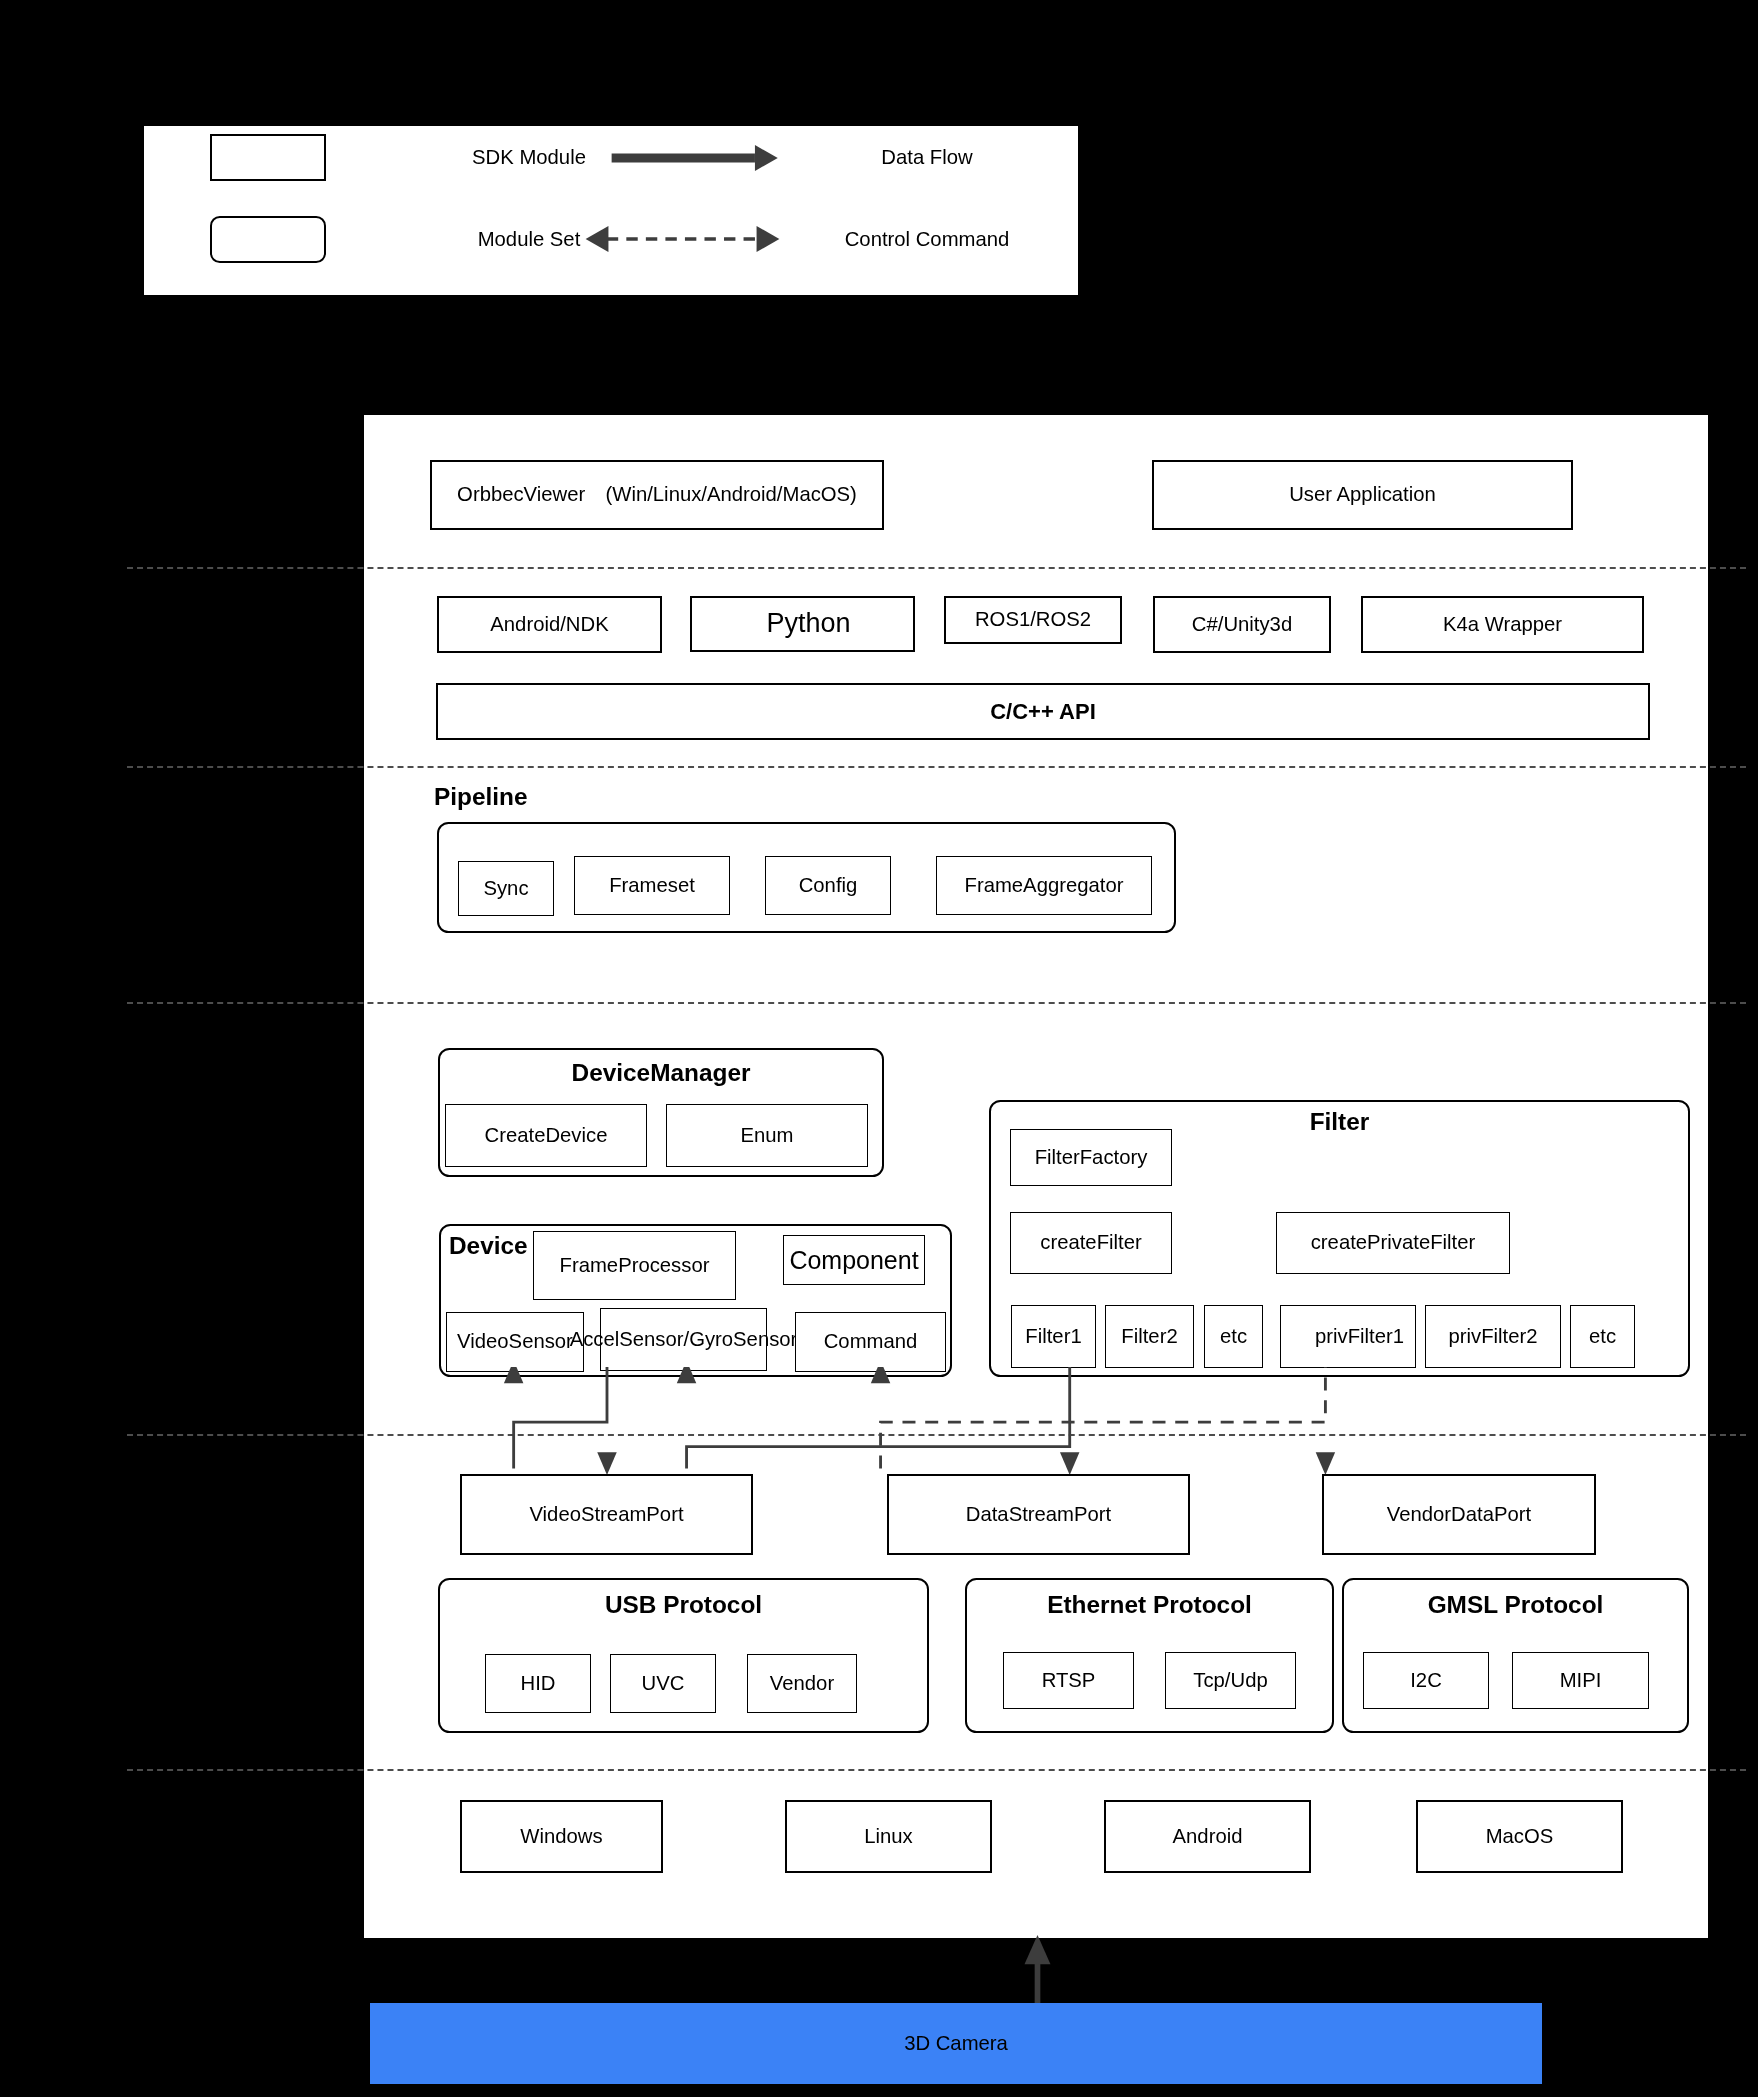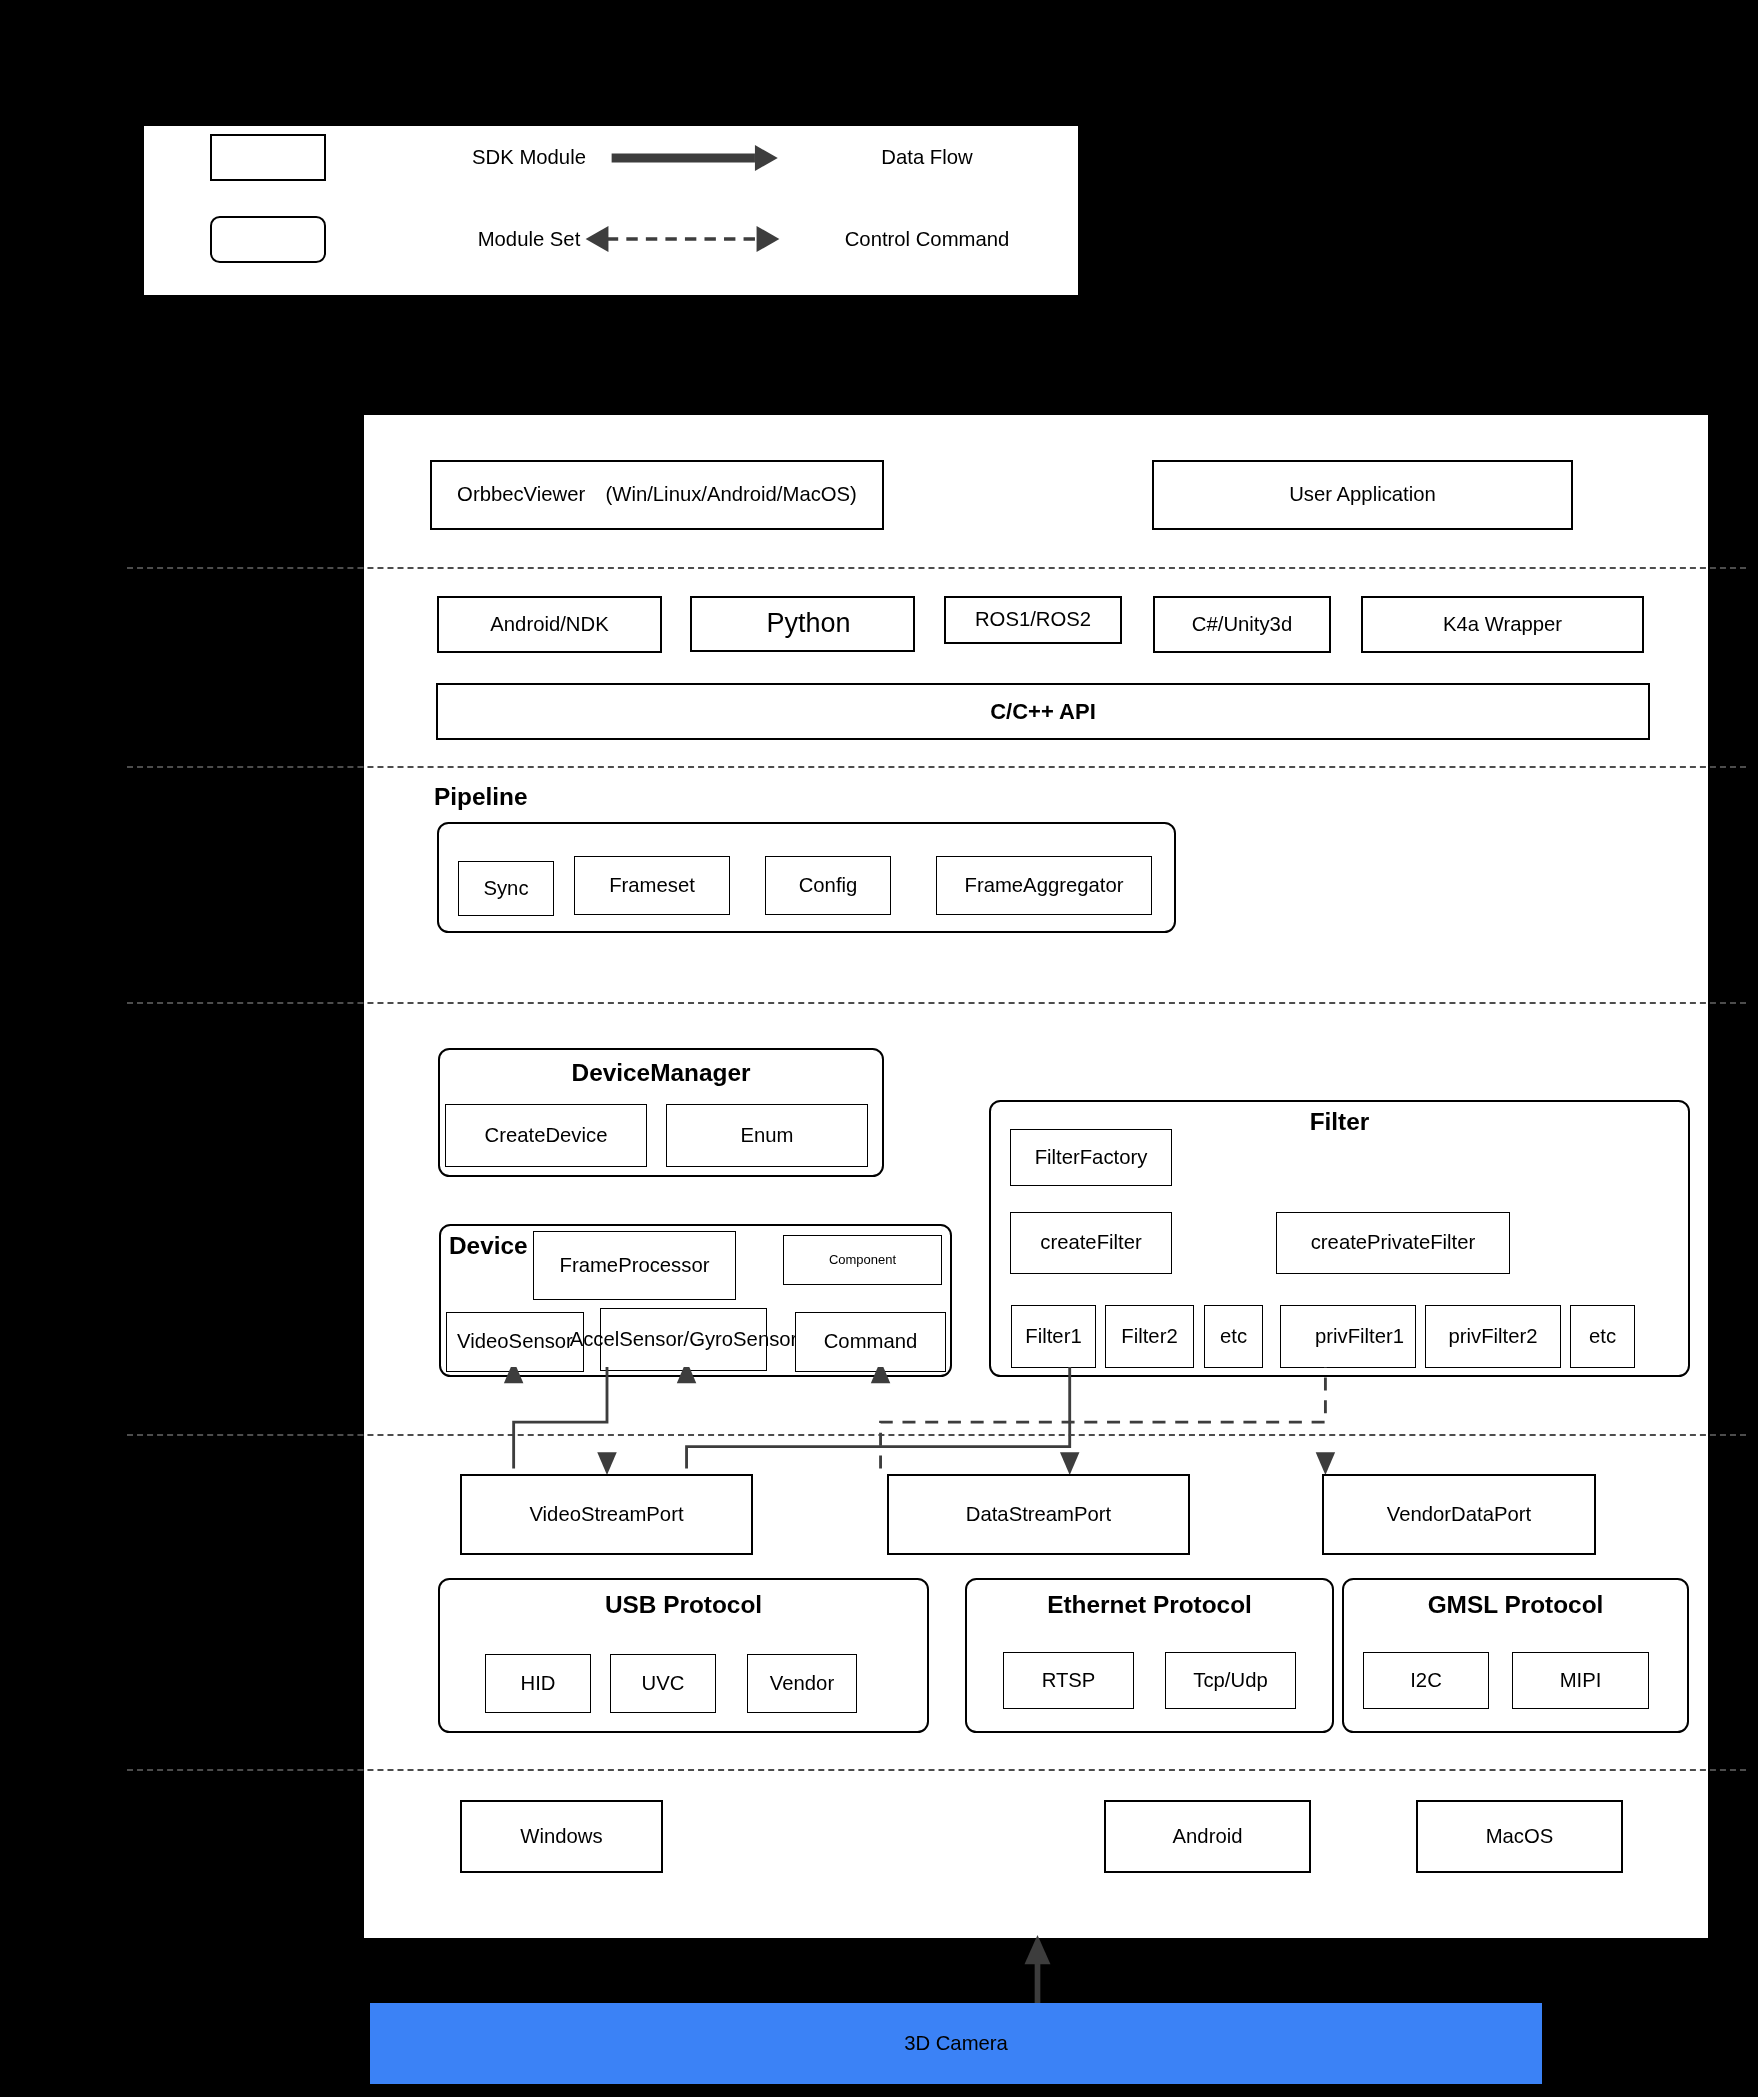--- a/index.html
+++ b/index.html
@@ -112,21 +112,21 @@
   <div class="abs node thin" style="left:936px;top:856px;width:216px;height:59px;font-size:20.3px;">FrameAggregator</div>
 
   <div class="abs node set" style="left:438px;top:1048px;width:446px;height:129px;"></div>
   <div class="grouptitle" style="left:438px;top:1059px;width:446px;text-align:center;font-size:24.4px;">DeviceManager</div>
   <div class="abs node thin" style="left:445px;top:1104px;width:202px;height:63px;font-size:20.3px;">CreateDevice</div>
   <div class="abs node thin" style="left:666px;top:1104px;width:202px;height:63px;font-size:20.3px;">Enum</div>
 
   <div class="abs node set" style="left:439px;top:1224px;width:513px;height:153px;"></div>
   <div class="grouptitle" style="left:449px;top:1232px;font-size:24.4px;">Device</div>
   <div class="abs node thin" style="left:533px;top:1231px;width:203px;height:69px;font-size:20.3px;">FrameProcessor</div>
-  <div class="abs node thin" style="left:783px;top:1235px;width:159px;height:50px;font-size:13px;">Component</div>
+  <div class="abs node thin" style="left:783px;top:1235px;width:142px;height:50px;font-size:25px;">Component</div>
   <div class="abs node thin" style="left:446px;top:1312px;width:138px;height:60px;font-size:20.3px;">VideoSensor</div>
   <div class="abs node thin" style="left:600px;top:1308px;width:167px;height:63px;font-size:20.3px;line-height:1.2;">AccelSensor/GyroSensor</div>
   <div class="abs node thin" style="left:795px;top:1312px;width:151px;height:60px;font-size:20.3px;">Command</div>
 
   <div class="abs node set" style="left:989px;top:1100px;width:701px;height:277px;"></div>
   <div class="grouptitle" style="left:989px;top:1108px;width:701px;text-align:center;font-size:24.4px;">Filter</div>
   <div class="abs node thin" style="left:1010px;top:1129px;width:162px;height:57px;font-size:20.3px;">FilterFactory</div>
   <div class="abs node thin" style="left:1010px;top:1212px;width:162px;height:62px;font-size:20.3px;">createFilter</div>
   <div class="abs node thin" style="left:1276px;top:1212px;width:234px;height:62px;font-size:20.3px;">createPrivateFilter</div>
 
@@ -166,20 +166,21 @@
   <div class="grouptitle" style="left:965px;top:1591px;width:369px;text-align:center;font-size:24.4px;">Ethernet Protocol</div>
   <div class="abs node thin" style="left:1003px;top:1652px;width:131px;height:57px;font-size:20.3px;">RTSP</div>
   <div class="abs node thin" style="left:1165px;top:1652px;width:131px;height:57px;font-size:20.3px;">Tcp/Udp</div>
 
   <div class="abs node set" style="left:1342px;top:1578px;width:347px;height:155px;"></div>
   <div class="grouptitle" style="left:1342px;top:1591px;width:347px;text-align:center;font-size:24.4px;">GMSL Protocol</div>
   <div class="abs node thin" style="left:1363px;top:1652px;width:126px;height:57px;font-size:20.3px;">I2C</div>
   <div class="abs node thin" style="left:1512px;top:1652px;width:137px;height:57px;font-size:20.3px;">MIPI</div>
 
   <div class="abs node" style="left:460px;top:1800px;width:203px;height:73px;font-size:20.3px;">Windows</div>
+  <div class="abs node" style="left:785px;top:1800px;width:207px;height:73px;font-size:20.3px;">Linux</div>
   <div class="abs node" style="left:1104px;top:1800px;width:207px;height:73px;font-size:20.3px;">Android</div>
   <div class="abs node" style="left:1416px;top:1800px;width:207px;height:73px;font-size:20.3px;">MacOS</div>
 
   <svg class="abs" style="left:1013px;top:1935px;" width="49" height="73" viewBox="0 0 60 90">
     <line x1="30" y1="88" x2="30" y2="30" stroke="#3d3d3d" stroke-width="7"></line>
     <polygon points="14,36 30,0 46,36" fill="#3d3d3d"></polygon>
   </svg>
 
   <div class="abs" id="camerabar">
     <span>3D Camera</span>

